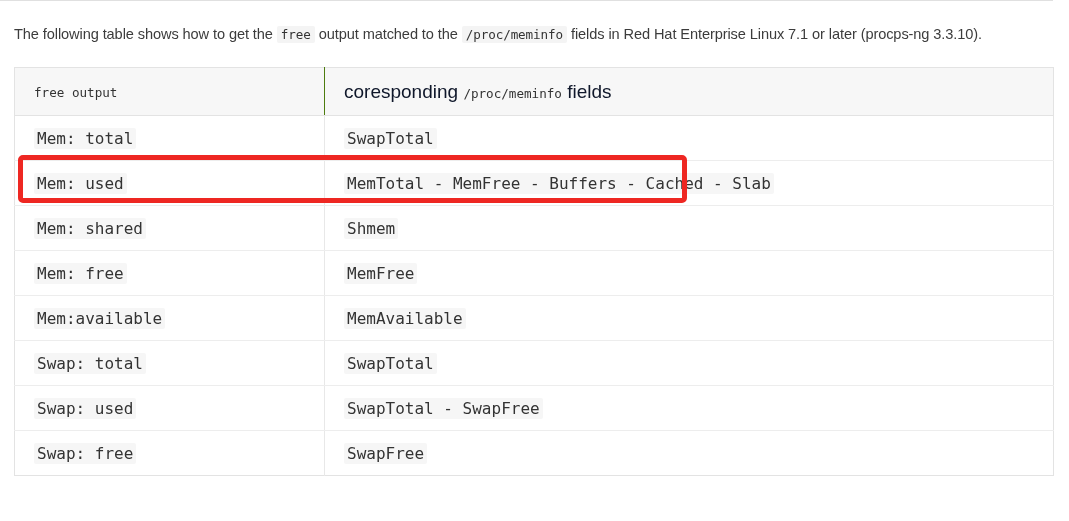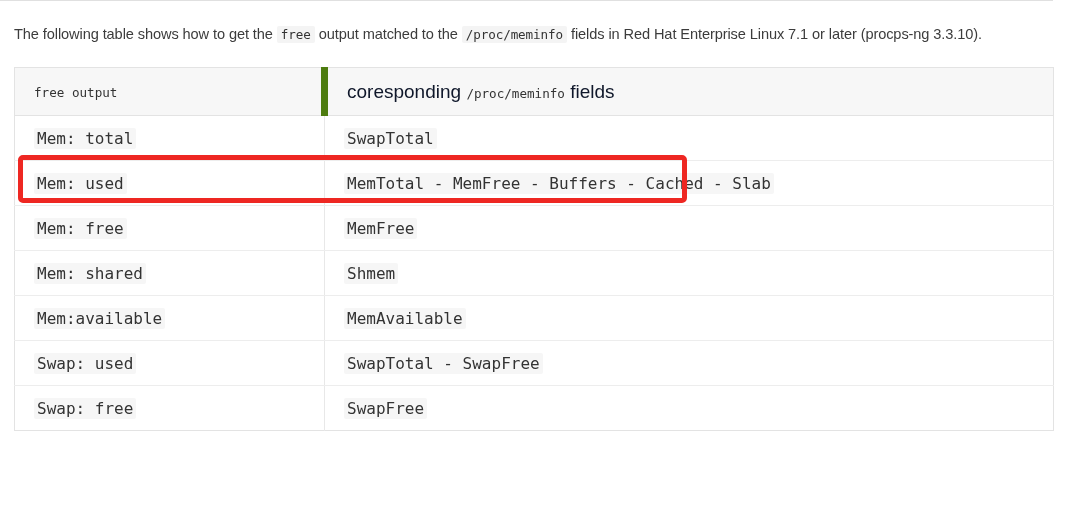--- a/index.html
+++ b/index.html
@@ -51,21 +51,21 @@
   table.meminfo {
     border-collapse: collapse;
     width: 1039px;
     table-layout: fixed;
     border: 1px solid #e3e3e3;
   }
   table.meminfo col.c1 { width: 310px; }
   table.meminfo col.c2 { width: 729px; }
   table.meminfo thead th {
     background: #f7f7f7;
-    border-right: 7px solid #4d7c0f;
+    border-right: 1px solid #4d7c0f;
     border-bottom: 1px solid #e3e3e3;
     text-align: left;
     font-weight: normal;
     height: 47px;
     padding: 0 0 0 19px;
     vertical-align: middle;
   }
   table.meminfo thead th:last-child { border-right: none; }
   table.meminfo tbody td {
     border-right: 1px solid #e8e8e8;
@@ -135,30 +135,34 @@
     <tbody>
       <tr>
         <td><span class="mono">Mem: total</span></td>
         <td><span class="mono">SwapTotal</span></td>
       </tr>
       <tr>
         <td><span class="mono">Mem: used</span></td>
         <td><span class="mono">MemTotal - MemFree - Buffers - Cached - Slab</span></td>
       </tr>
       <tr>
+        <td><span class="mono">Mem: shared</span></td>
+        <td><span class="mono">Shmem</span></td>
+      </tr>
+      <tr>
         <td><span class="mono">Mem: free</span></td>
         <td><span class="mono">MemFree</span></td>
       </tr>
       <tr>
-        <td><span class="mono">Mem: shared</span></td>
-        <td><span class="mono">Shmem</span></td>
+        <td><span class="mono">Mem:available</span></td>
+        <td><span class="mono">MemAvailable</span></td>
       </tr>
       <tr>
-        <td><span class="mono">Mem:available</span></td>
-        <td><span class="mono">MemAvailable</span></td>
+        <td><span class="mono">Swap: total</span></td>
+        <td><span class="mono">SwapTotal</span></td>
       </tr>
       <tr>
         <td><span class="mono">Swap: used</span></td>
         <td><span class="mono">SwapTotal - SwapFree</span></td>
       </tr>
       <tr>
         <td><span class="mono">Swap: free</span></td>
         <td><span class="mono">SwapFree</span></td>
       </tr>
     </tbody>

